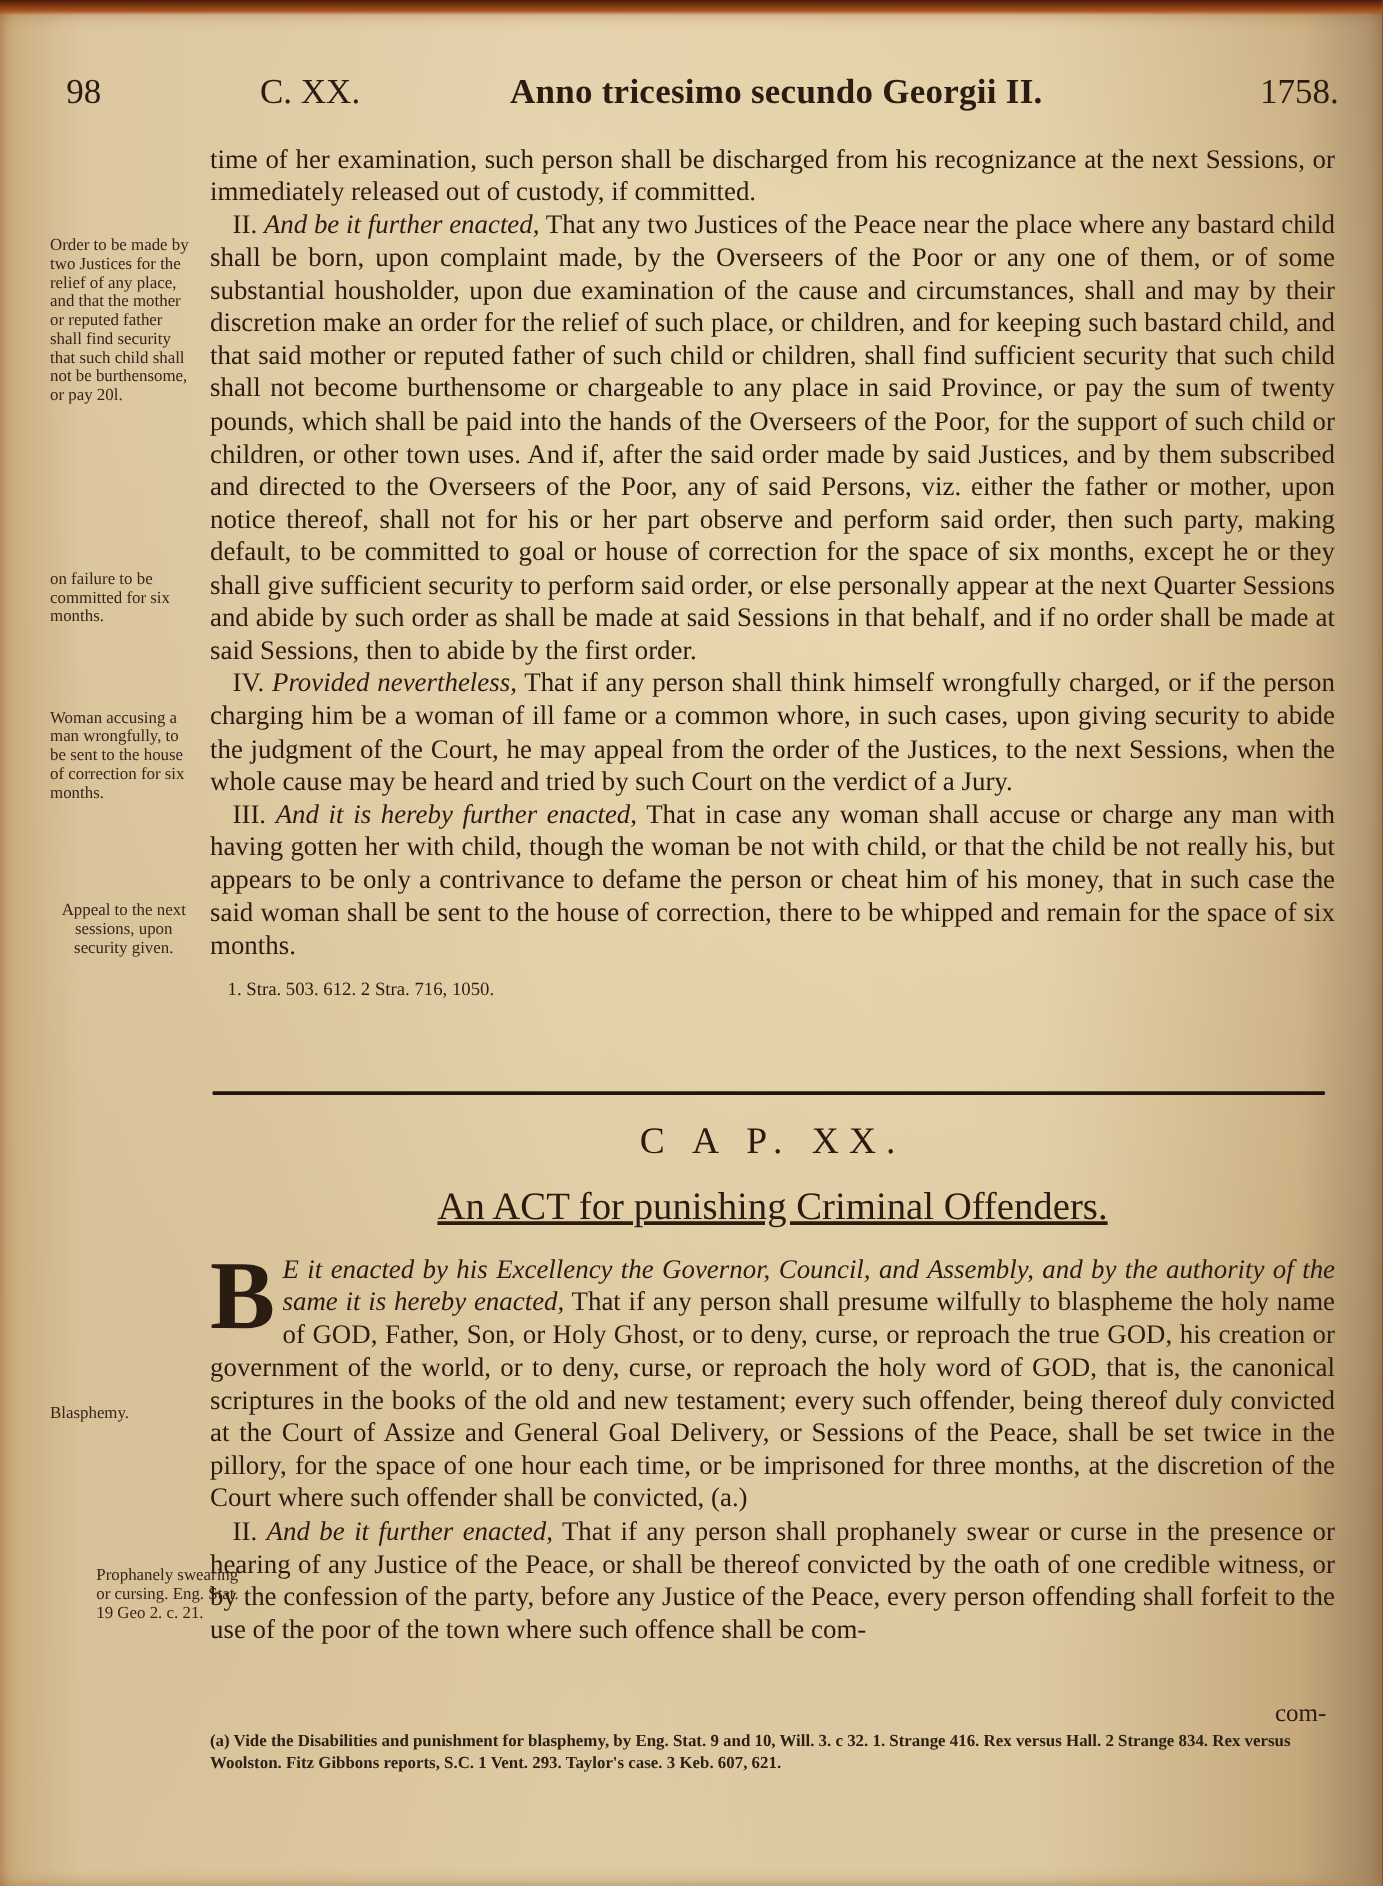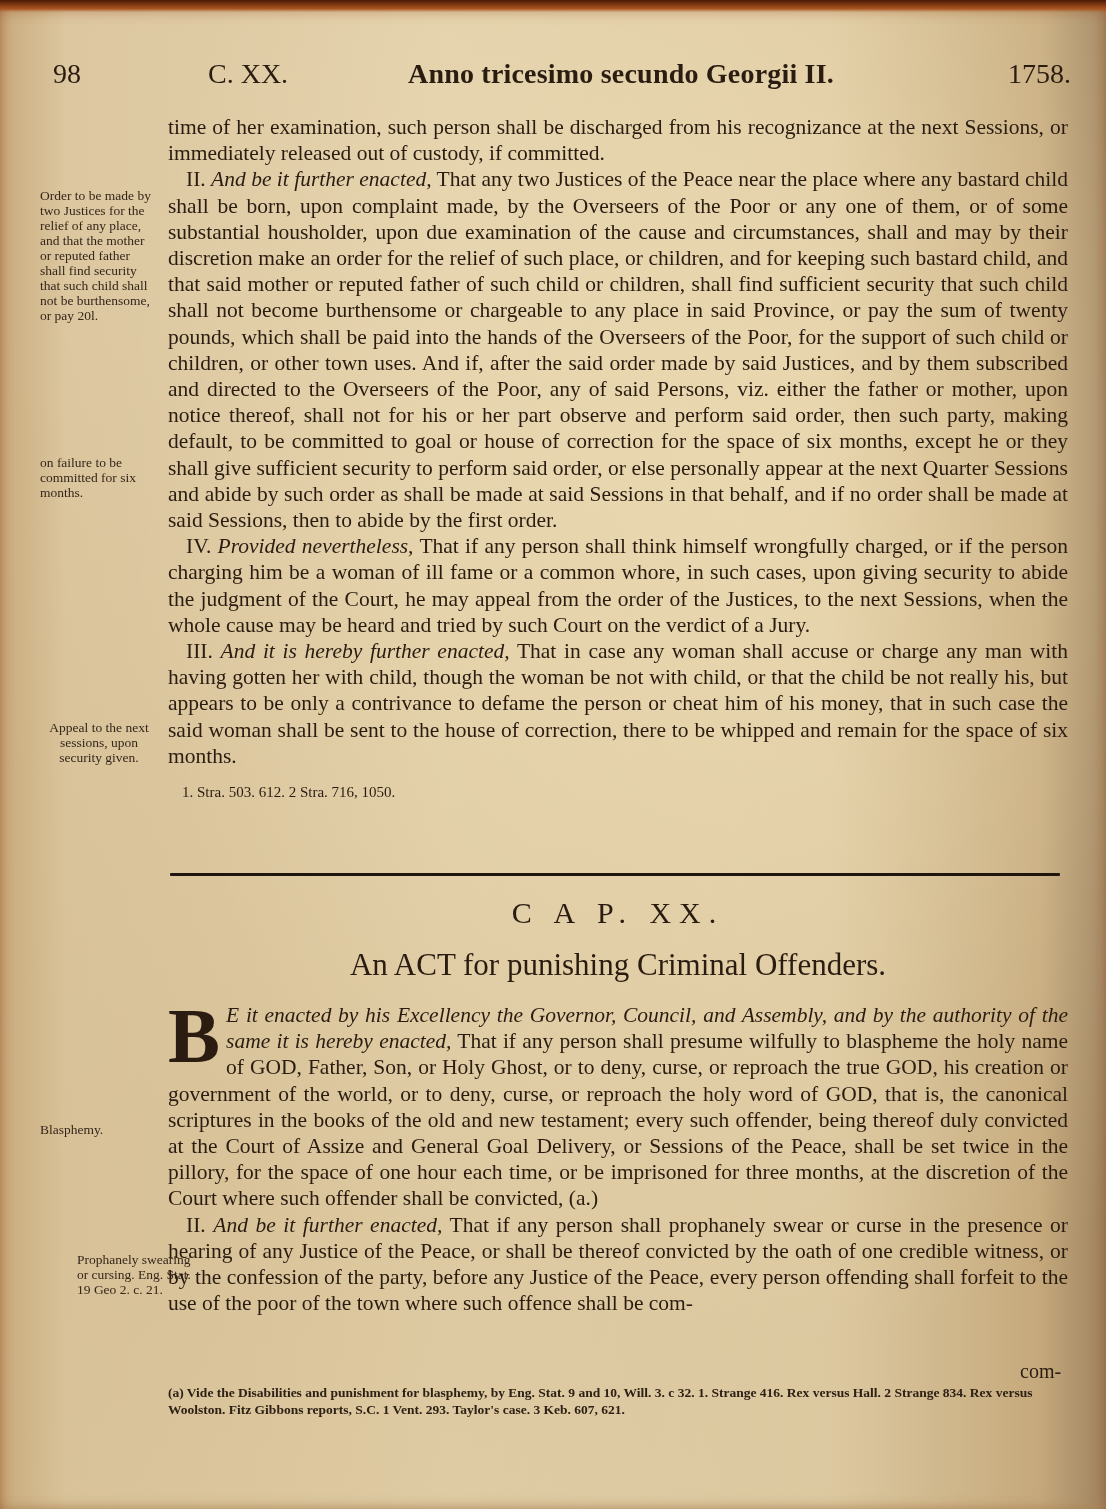--- a/index.html
+++ b/index.html
@@ -48,21 +48,21 @@
   .rule {
     position: absolute; left: 170px; top: 873px; width: 890px; height: 3px;
     background: #1e150e; border-radius: 1px;
   }
   .cap-title {
     position: absolute; left: 168px; width: 900px; top: 896px;
     text-align: center; font-size: 30px; letter-spacing: 8px;
   }
   .act-title {
     position: absolute; left: 168px; width: 900px; top: 947px;
-    text-align: center; font-size: 31px;
+    text-align: center; font-size: 31px; text-decoration: underline;
   }
   .dropcap {
     float: left; font-size: 78px; line-height: 60px;
     margin: 4px 6px -6px 0; font-weight: bold;
   }
   .catchword {
     position: absolute; left: 1020px; top: 1360px; font-size: 20px;
   }
   .footnote {
     position: absolute; left: 168px; top: 1384px; width: 880px;
@@ -97,20 +97,21 @@
     <p class="indent">
       <span>III.</span>
       <span class="it">And it is hereby further enacted,</span>
       <span>That in case any woman shall accuse or charge any man with having gotten her with child, though the woman be not with child, or that the child be not really his, but appears to be only a contrivance to defame the person or cheat him of his money, that in such case the said woman shall be sent to the house of correction, there to be whipped and remain for the space of six months.</span>
     </p>
     <p class="citation" style="margin-top:10px; padding-left:14px;">1. Stra. 503. 612.   2 Stra. 716, 1050.</p>
   </div>
 
   <div class="margin-note" style="top:188px;">Order to be made by two Justices for the relief of any place, and that the mother or reputed father shall find security that such child shall not be burthensome, or pay 20l.</div>
   <div class="margin-note" style="top:455px;">on failure to be committed for six months.</div>
+  <div class="margin-note" style="top:566px;">Woman accusing a man wrongfully, to be sent to the house of correction for six months.</div>
   <div class="margin-note" style="top:720px;text-align:center;">Appeal to the next sessions, upon security given.</div>
   <div class="margin-note" style="top:1122px;">Blasphemy.</div>
   <div class="margin-note" style="top:1252px;margin-left:37px;">Prophanely swearing or cursing. Eng. Stat. 19 Geo 2. c. 21.</div>
 
   <div class="rule"></div>
 
   <div class="cap-title">C A P. XX.</div>
   <div class="act-title">An ACT for punishing Criminal Offenders.</div>
 
   <div class="main" style="top:1002px;">

